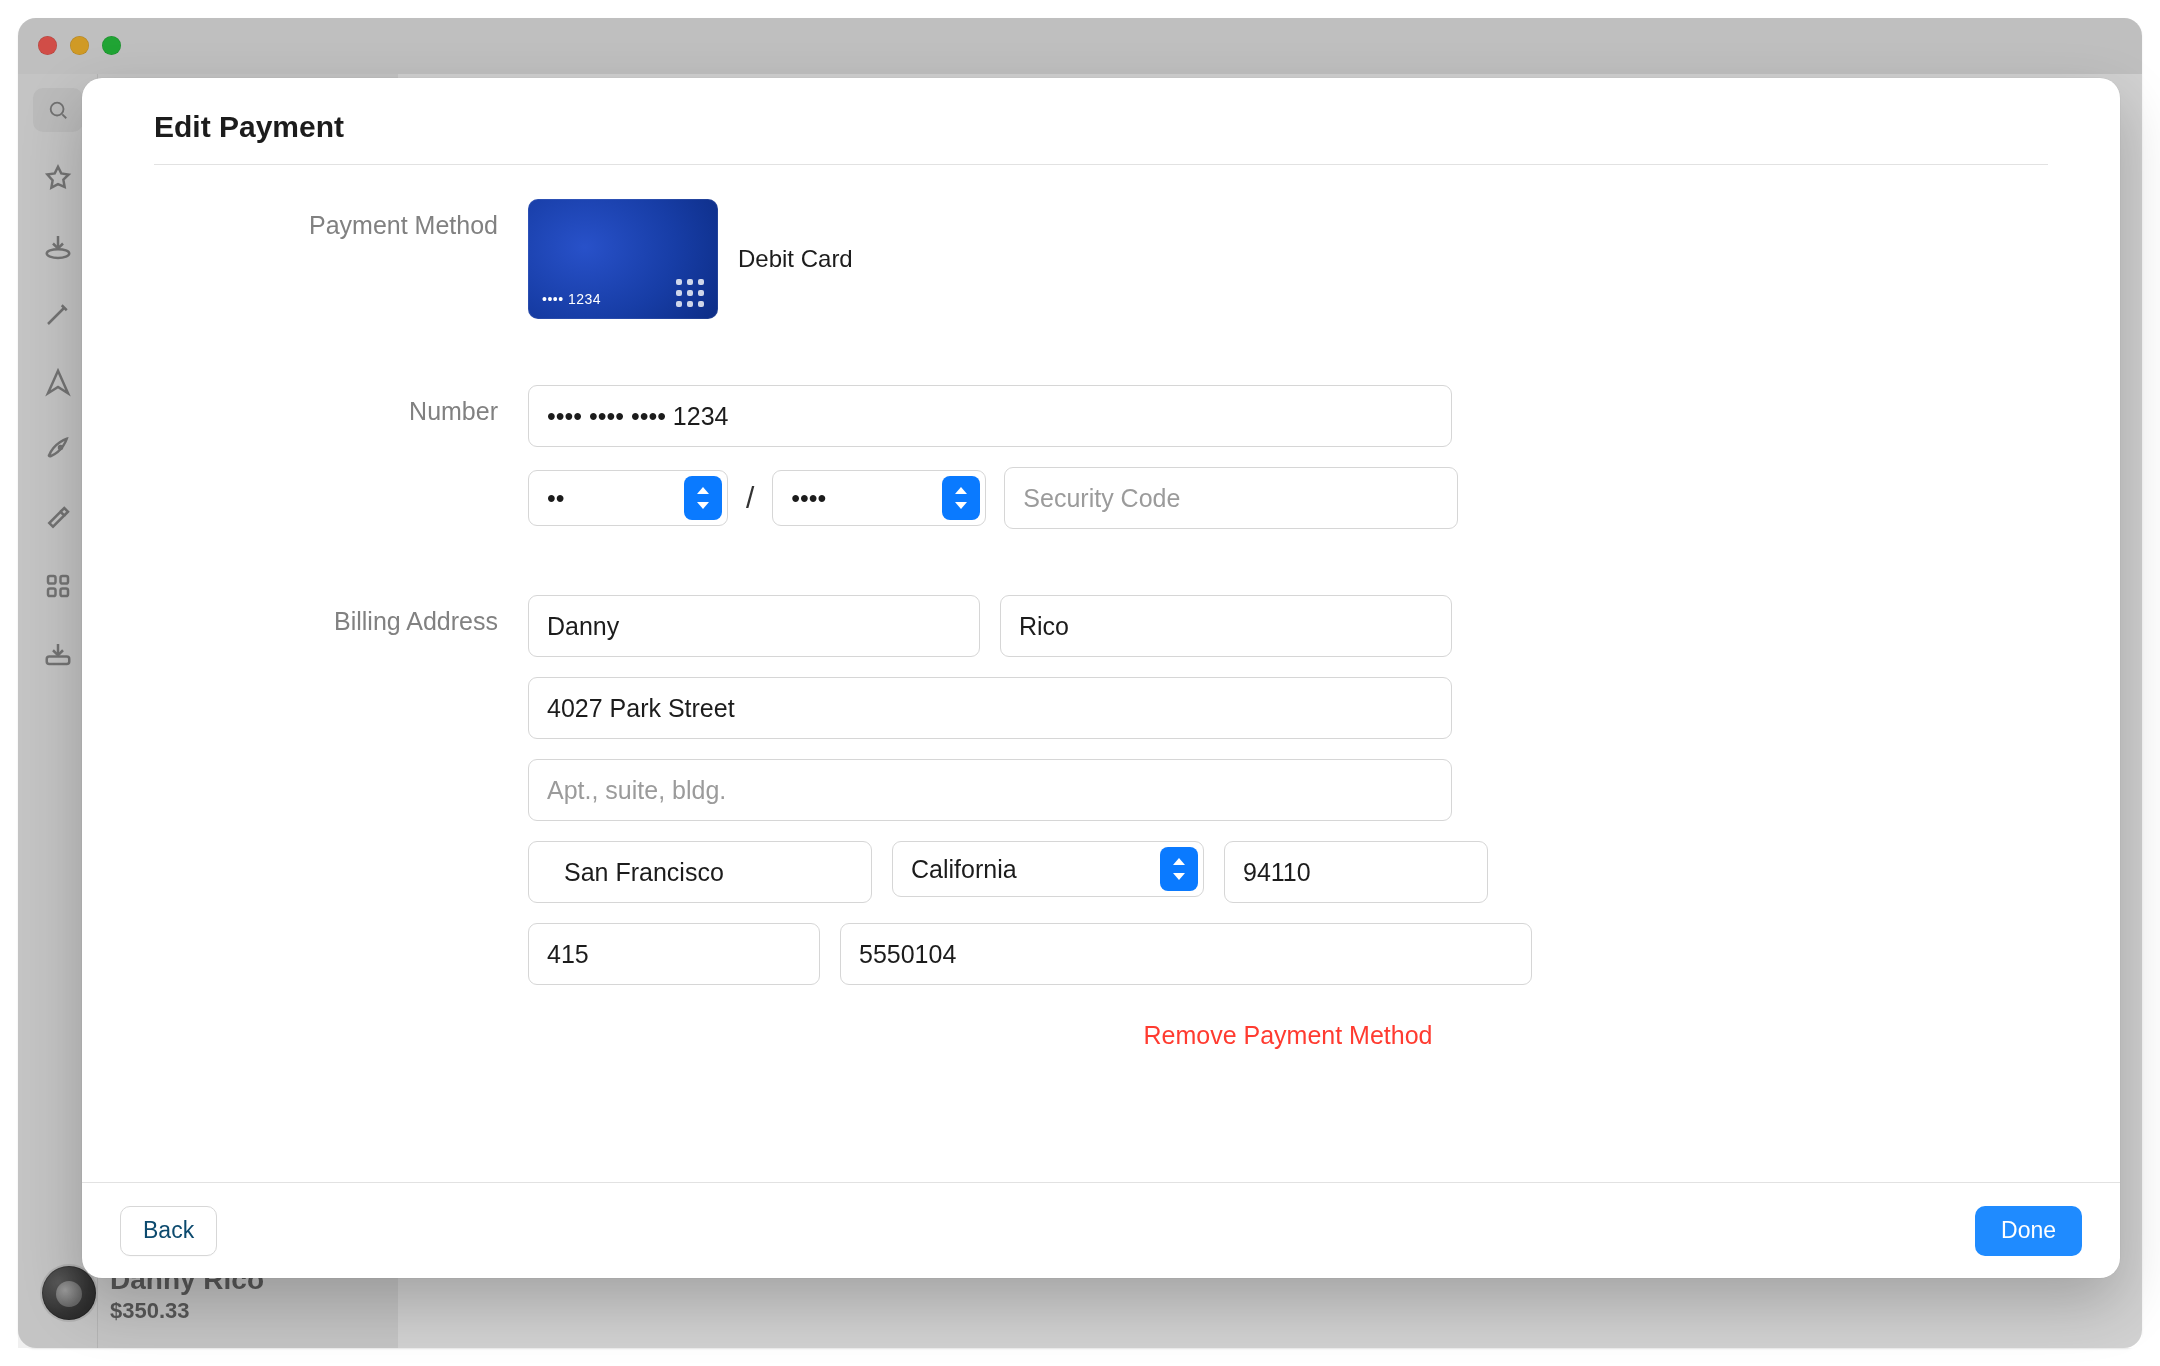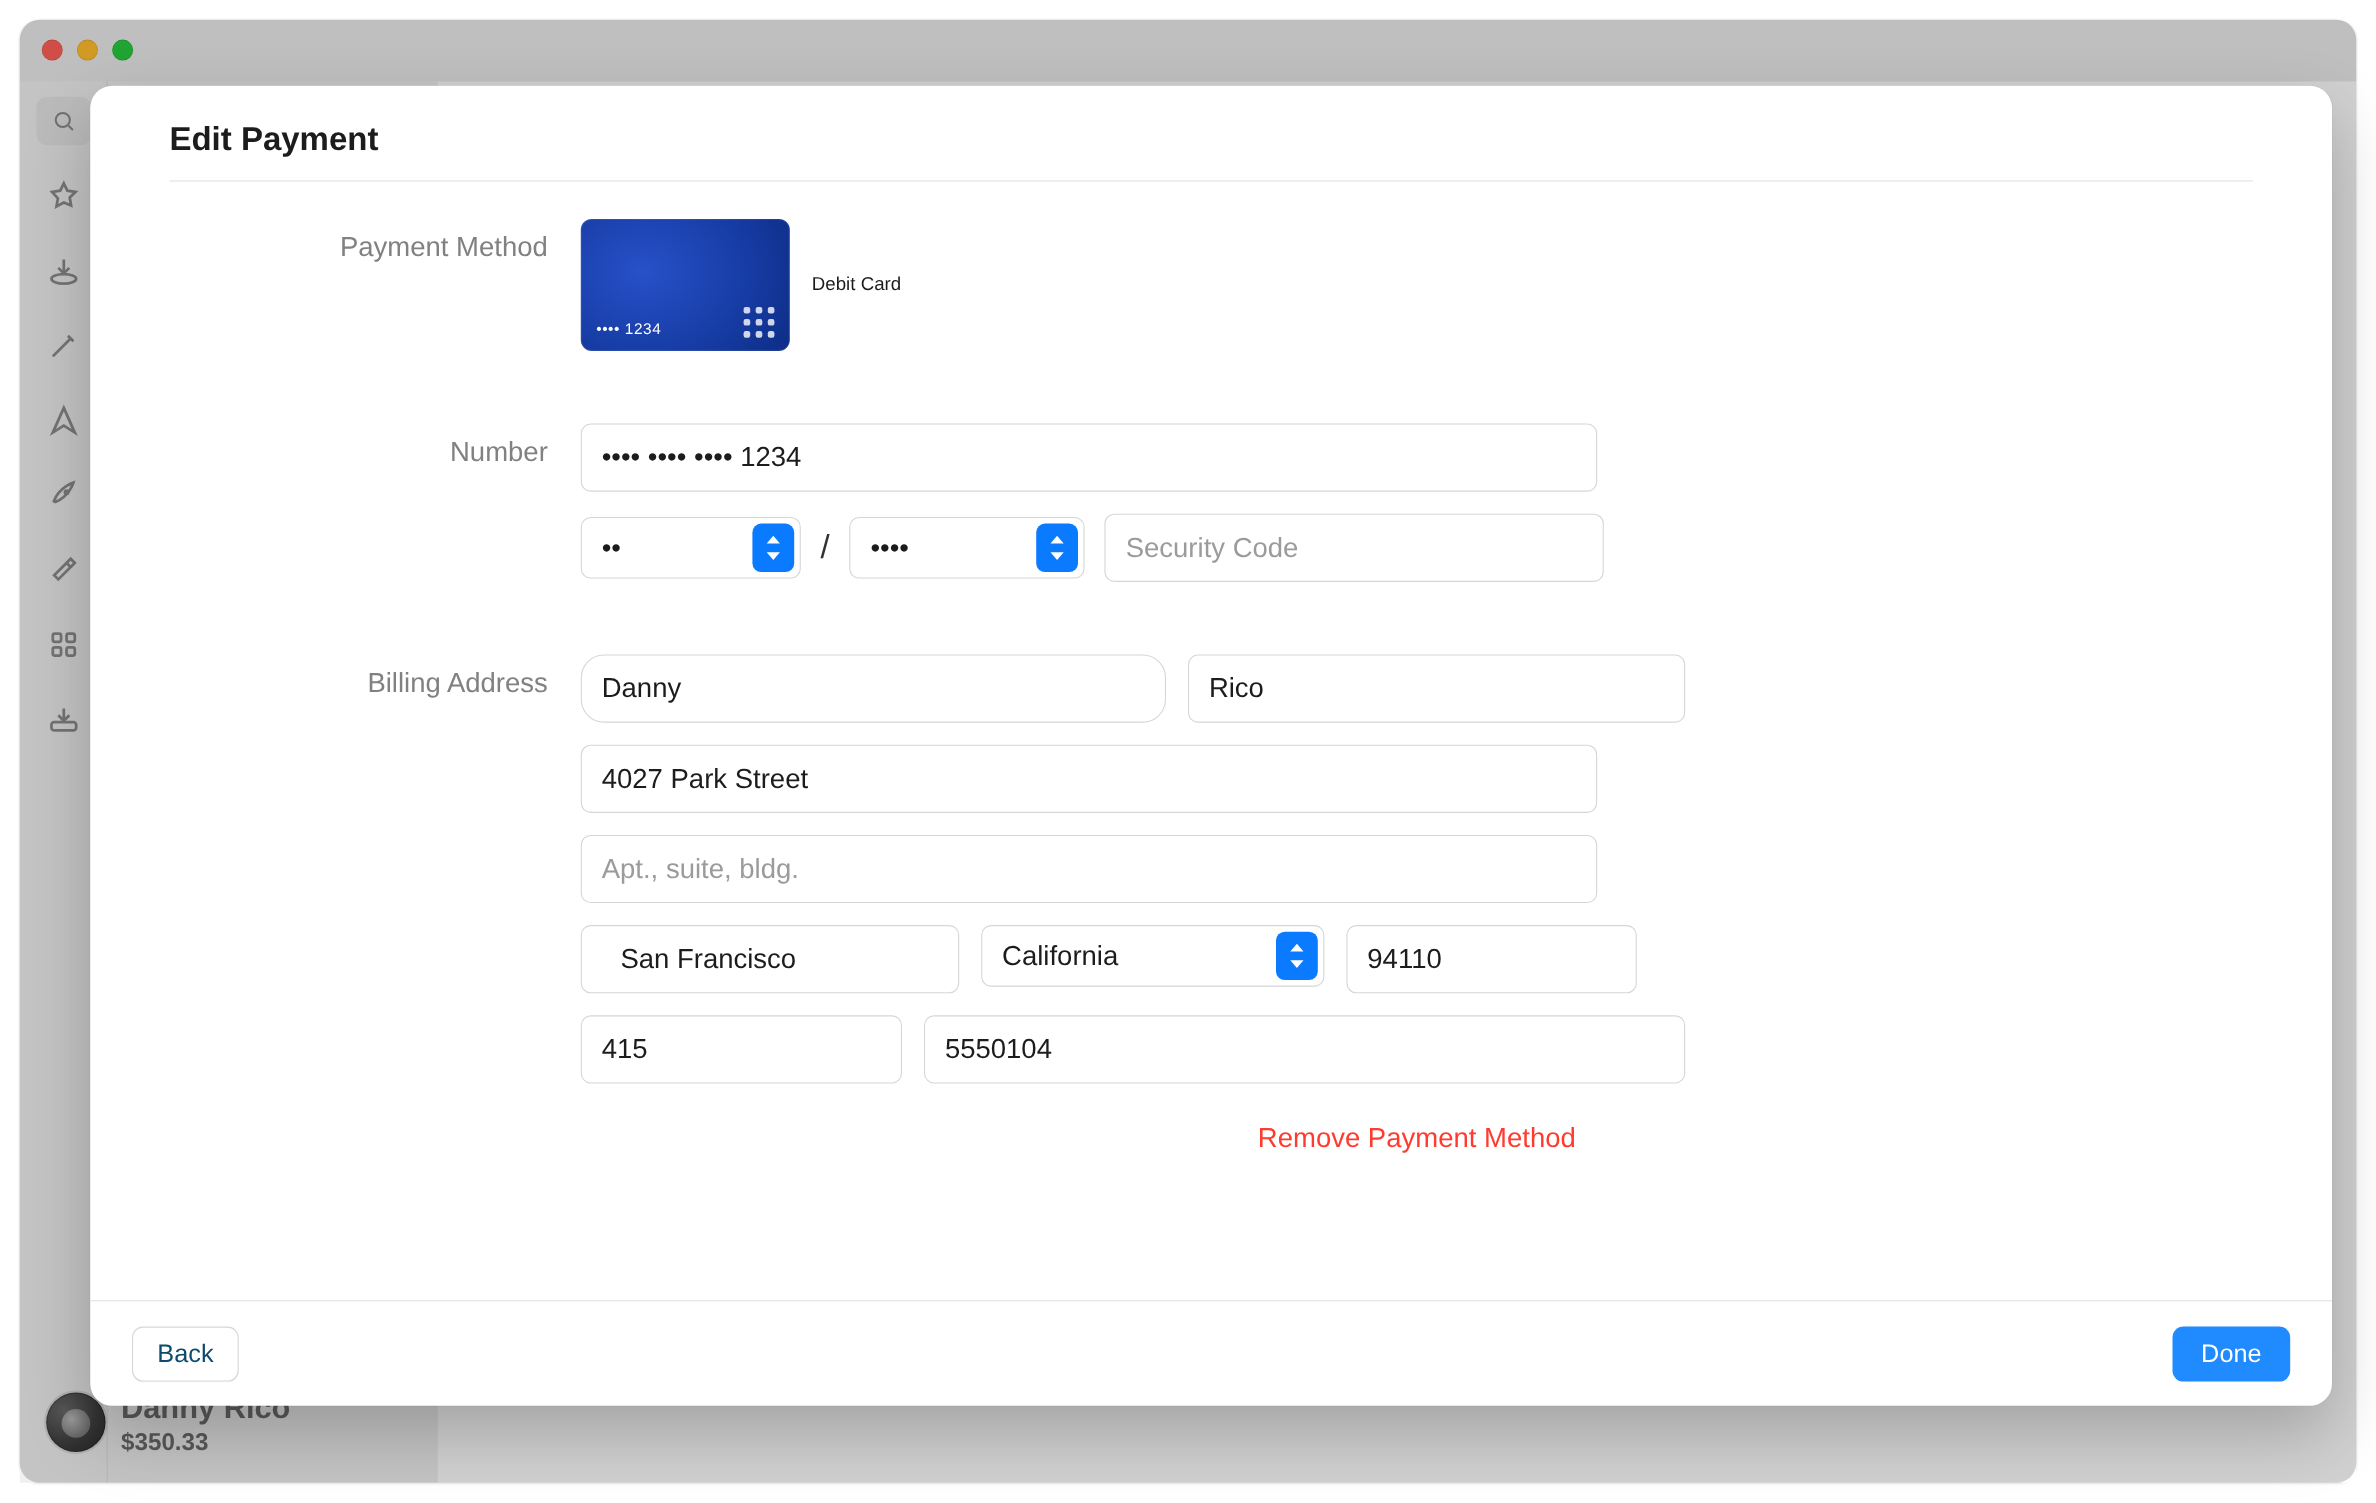--- a/index.html
+++ b/index.html
@@ -158,21 +158,21 @@
     }
     .card-preview .pinpad {
       position: absolute; right: 14px; bottom: 12px;
       display: grid; grid-template-columns: repeat(3, 6px); grid-auto-rows: 6px; gap: 5px;
     }
     .card-preview .pinpad span { width: 6px; height: 6px; background: rgba(255,255,255,.8); border-radius: 2px; }
     .card-last4 {
       position: absolute; left: 14px; bottom: 12px;
       color: #fff; font-size: 14px; letter-spacing: .5px;
     }
-    .card-type-label { font-size: 17px; color: #1c1c1c; }
+    .card-type-label { font-size: 24px; color: #1c1c1c; }
 
     
     .tf {
       height: 62px;
       border: 1px solid #d6d6d6;
       border-radius: 9px;
       background: #fff;
       font-size: 25px;
       padding: 0 18px;
       color: #1c1c1c;
@@ -251,21 +251,21 @@
       color: #fff;
       border: none;
       padding: 0 26px;
     }
 
     
     .w-card-number { width: 924px; }
     .w-month { width: 200px; }
     .w-year  { width: 214px; }
     .w-cvv   { width: 454px; }
-    .w-fname { width: 532px; border-radius: 21px; }
+    .w-fname { width: 452px; }
     .w-lname { width: 452px; }
     .w-street{ width: 924px; }
     .w-city  { width: 344px; padding-left: 35px; }
     .w-state { width: 312px; }
     .w-zip   { width: 264px; }
     .w-area  { width: 292px; }
     .w-phone { width: 692px; }
 
     
     .stroke-icon { stroke: currentColor; fill: none; stroke-width: 2; }

